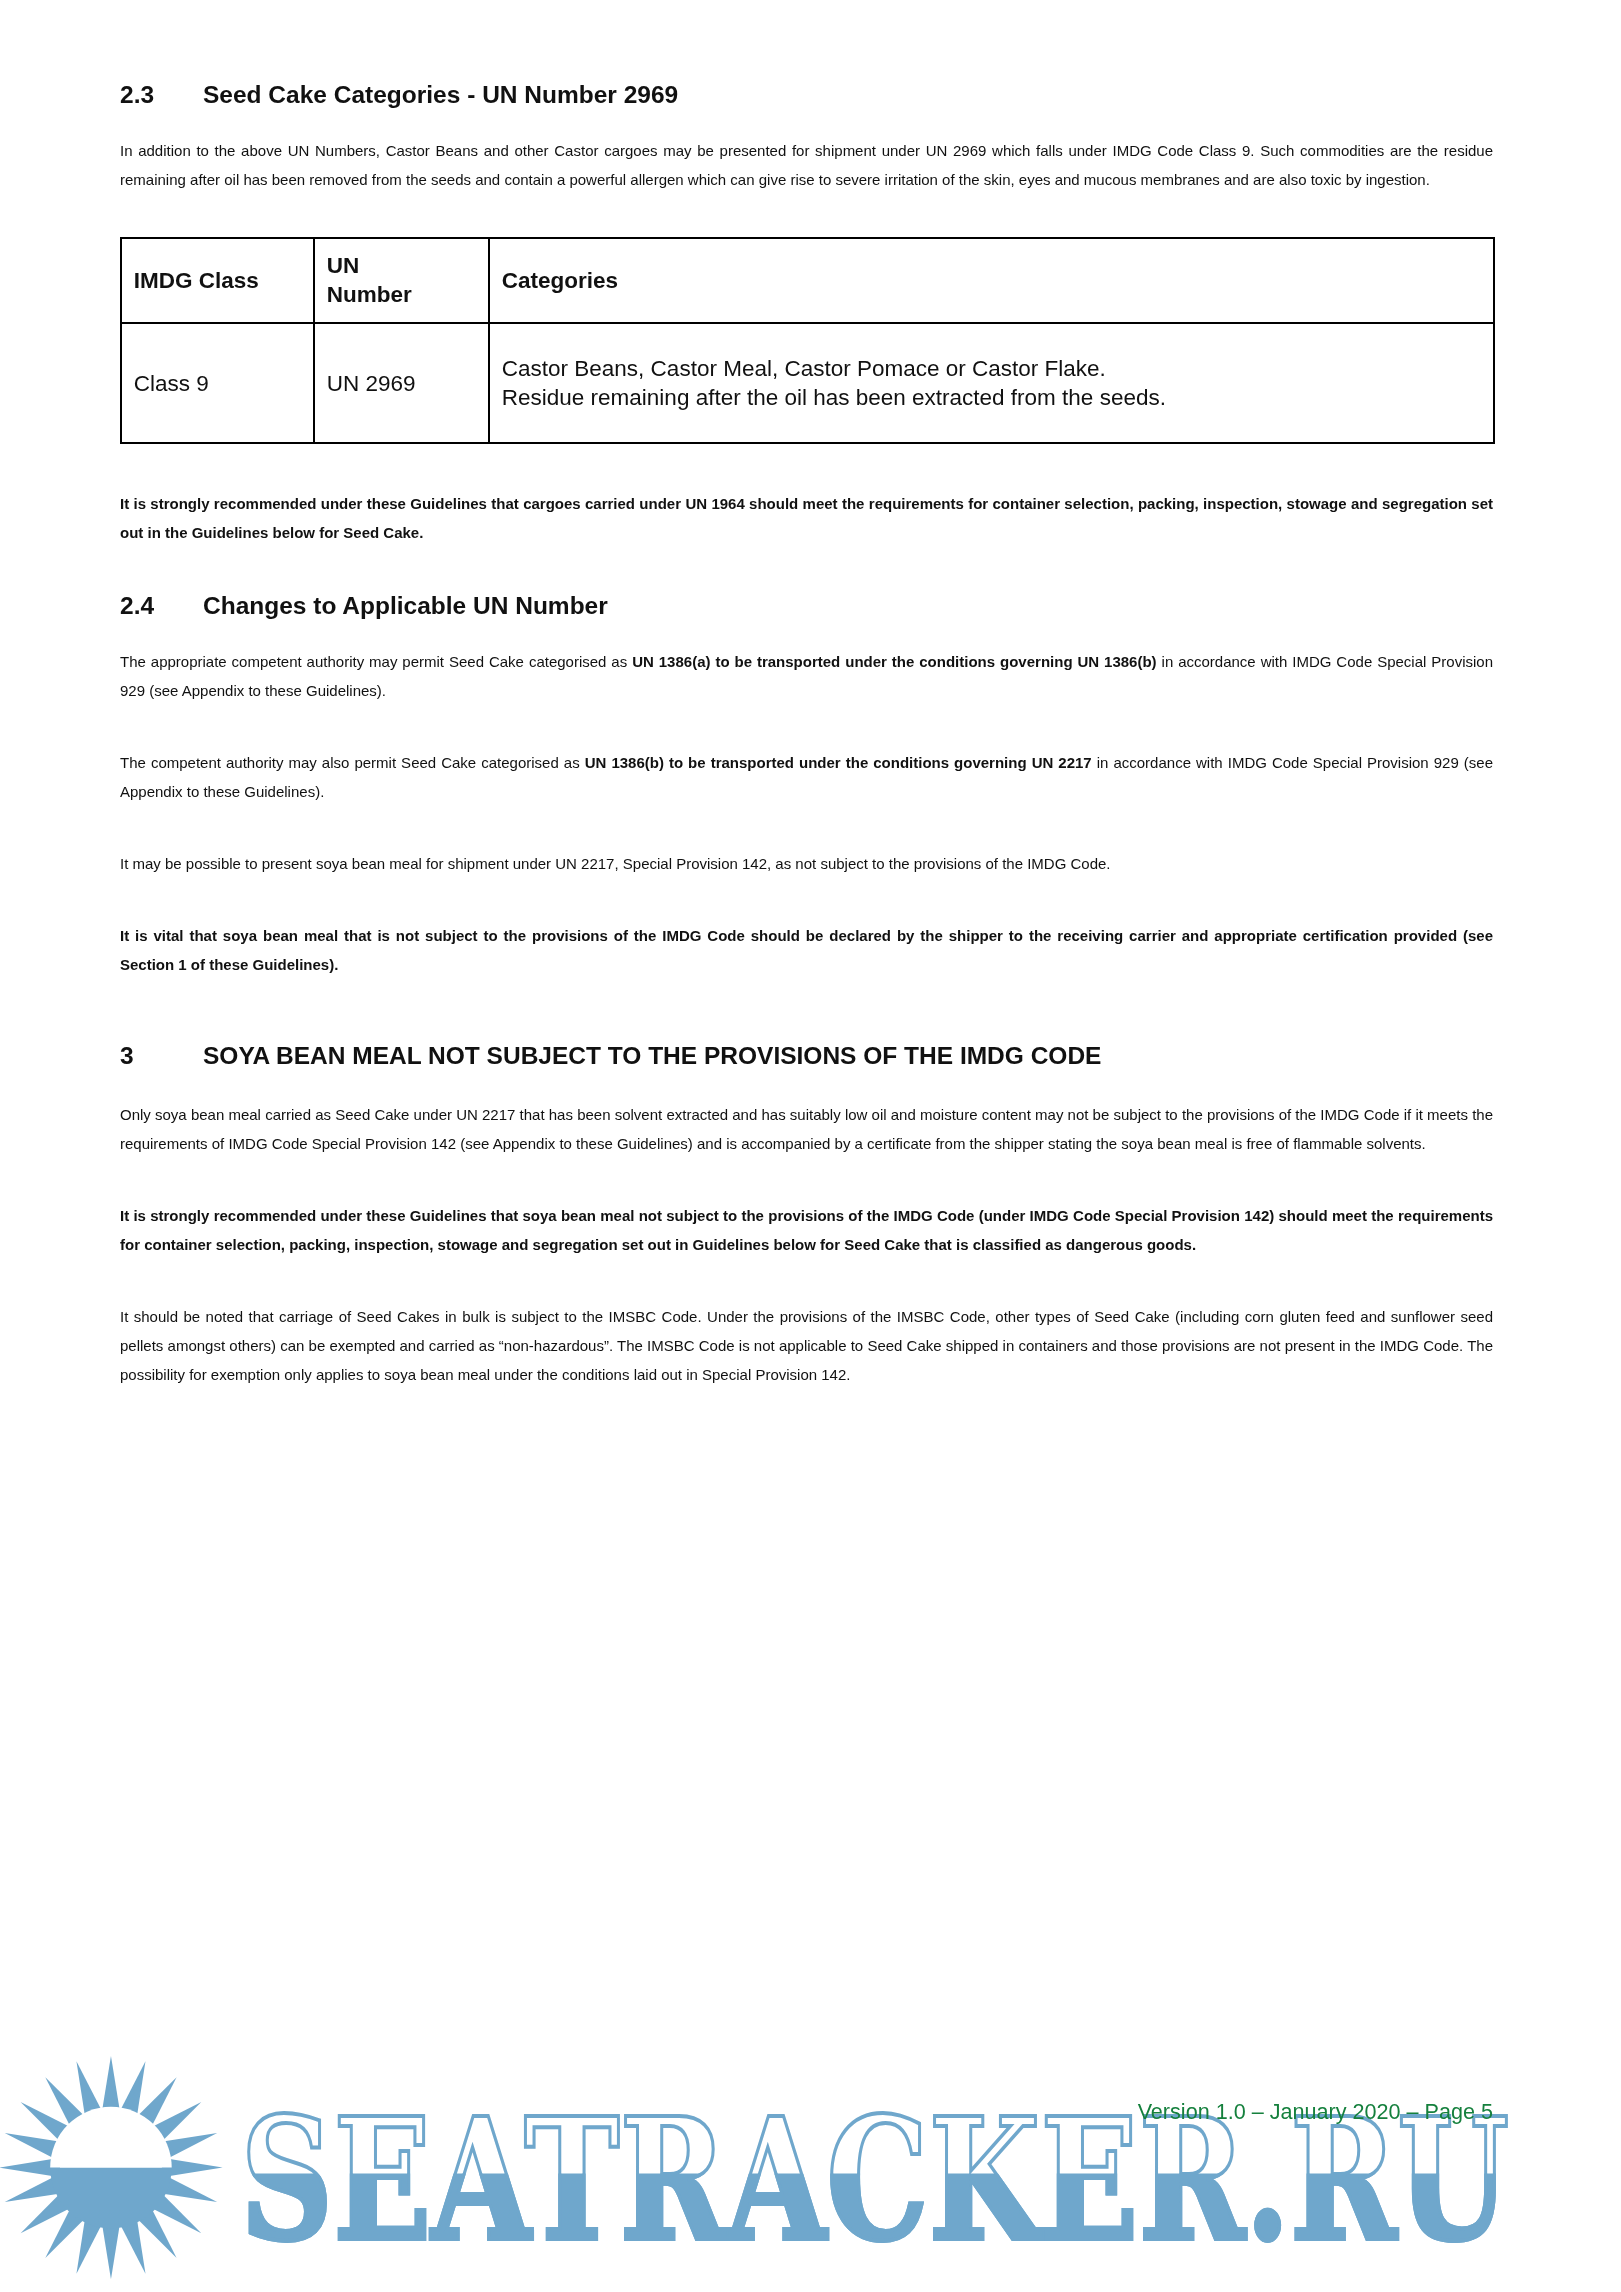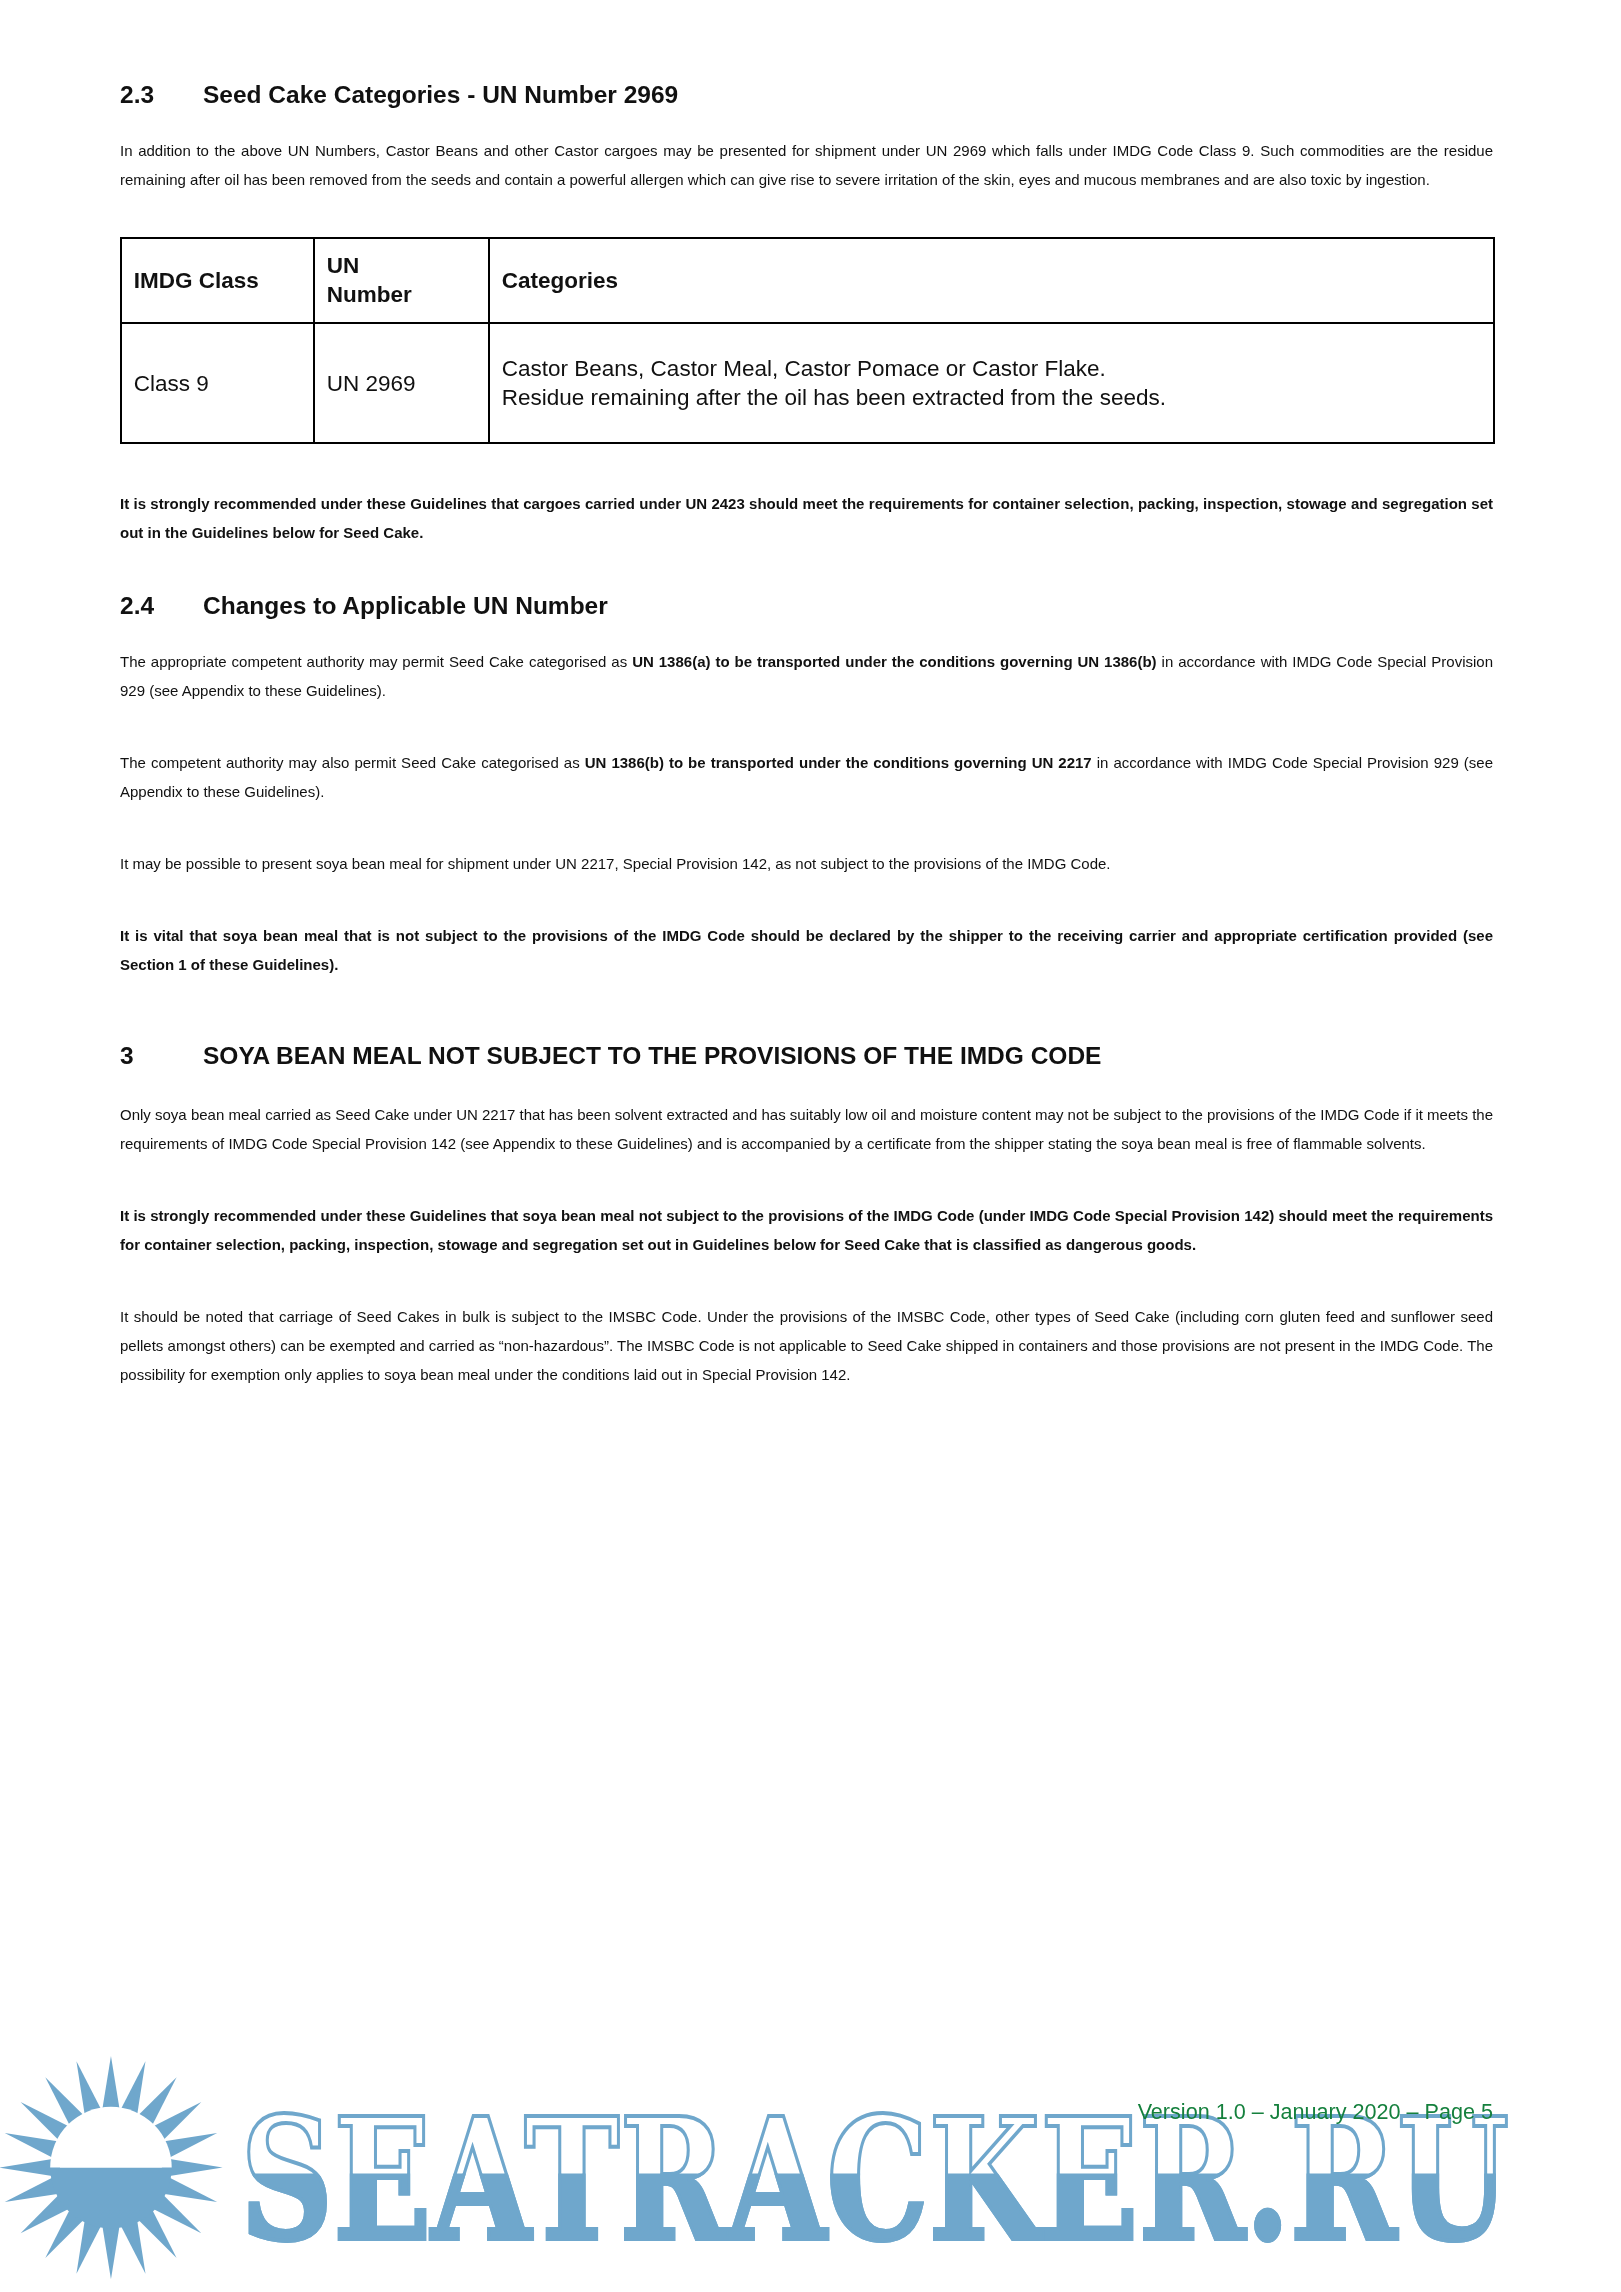--- a/index.html
+++ b/index.html
@@ -105,21 +105,21 @@
       </tr>
       <tr>
         <td>Class 9</td>
         <td>UN 2969</td>
         <td>Castor Beans, Castor Meal, Castor Pomace or Castor Flake.
 Residue remaining after the oil has been extracted from the seeds.</td>
       </tr>
     </tbody>
       </table>
 
-    <p class="body-text note">It is strongly recommended under these Guidelines that cargoes carried under UN 2423 should meet the requirements for container selection, packing, inspection, stowage and segregation set out in the Guidelines below for Seed Cake.</p>
+    <p class="body-text note">It is strongly recommended under these Guidelines that cargoes carried under UN 1964 should meet the requirements for container selection, packing, inspection, stowage and segregation set out in the Guidelines below for Seed Cake.</p>
 
     <div class="sec-heading mid">
       <span class="h-num">2.4</span><span>Changes to Applicable UN Number</span>
     </div>
 
     <p class="body-text"><span>The appropriate competent authority may permit Seed Cake categorised as </span><b>UN 1386(a) to be transported under the conditions governing UN 1386(b)</b><span> in accordance with IMDG Code Special Provision 929 (see Appendix to these Guidelines).</span></p>
 
     <p class="body-text"><span>The competent authority may also permit Seed Cake categorised as </span><b>UN 1386(b) to be transported under the conditions governing UN 2217</b><span> in accordance with IMDG Code Special Provision 929 (see Appendix to these Guidelines).</span></p>
 
     <p class="body-text">It may be possible to present soya bean meal for shipment under UN 2217, Special Provision 142, as not subject to the provisions of the IMDG Code.</p>

